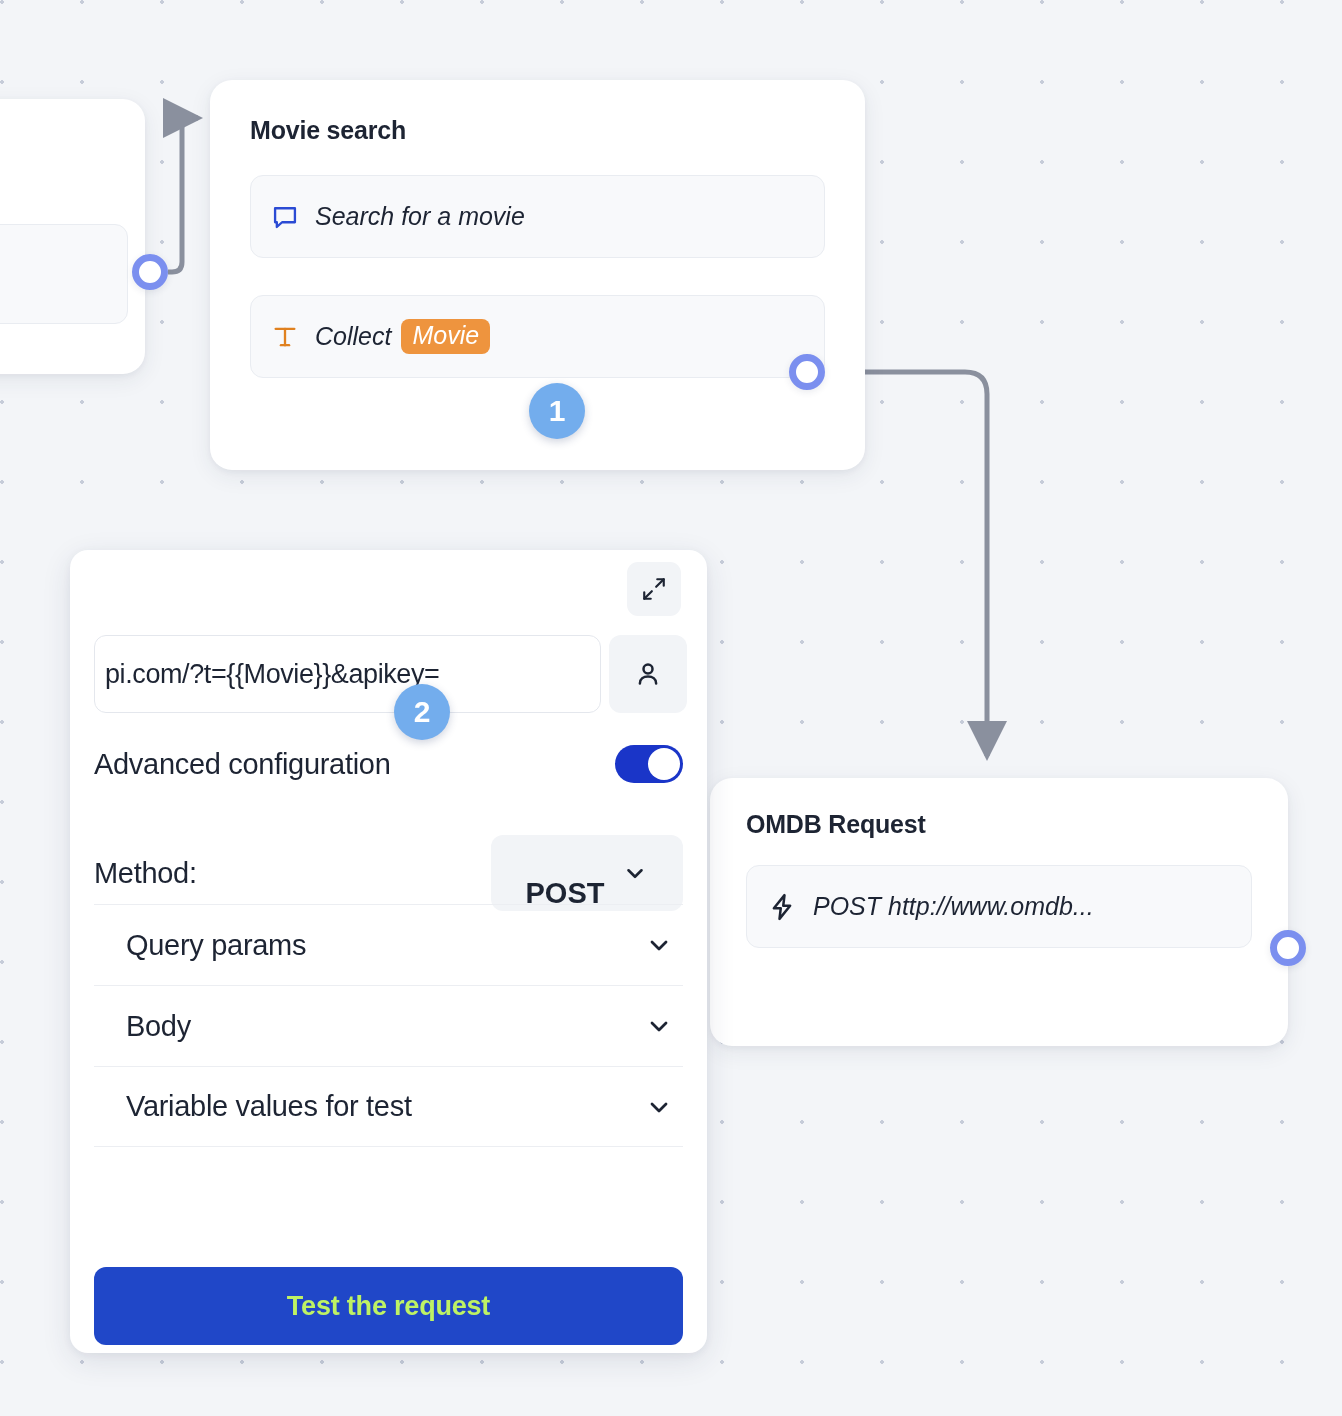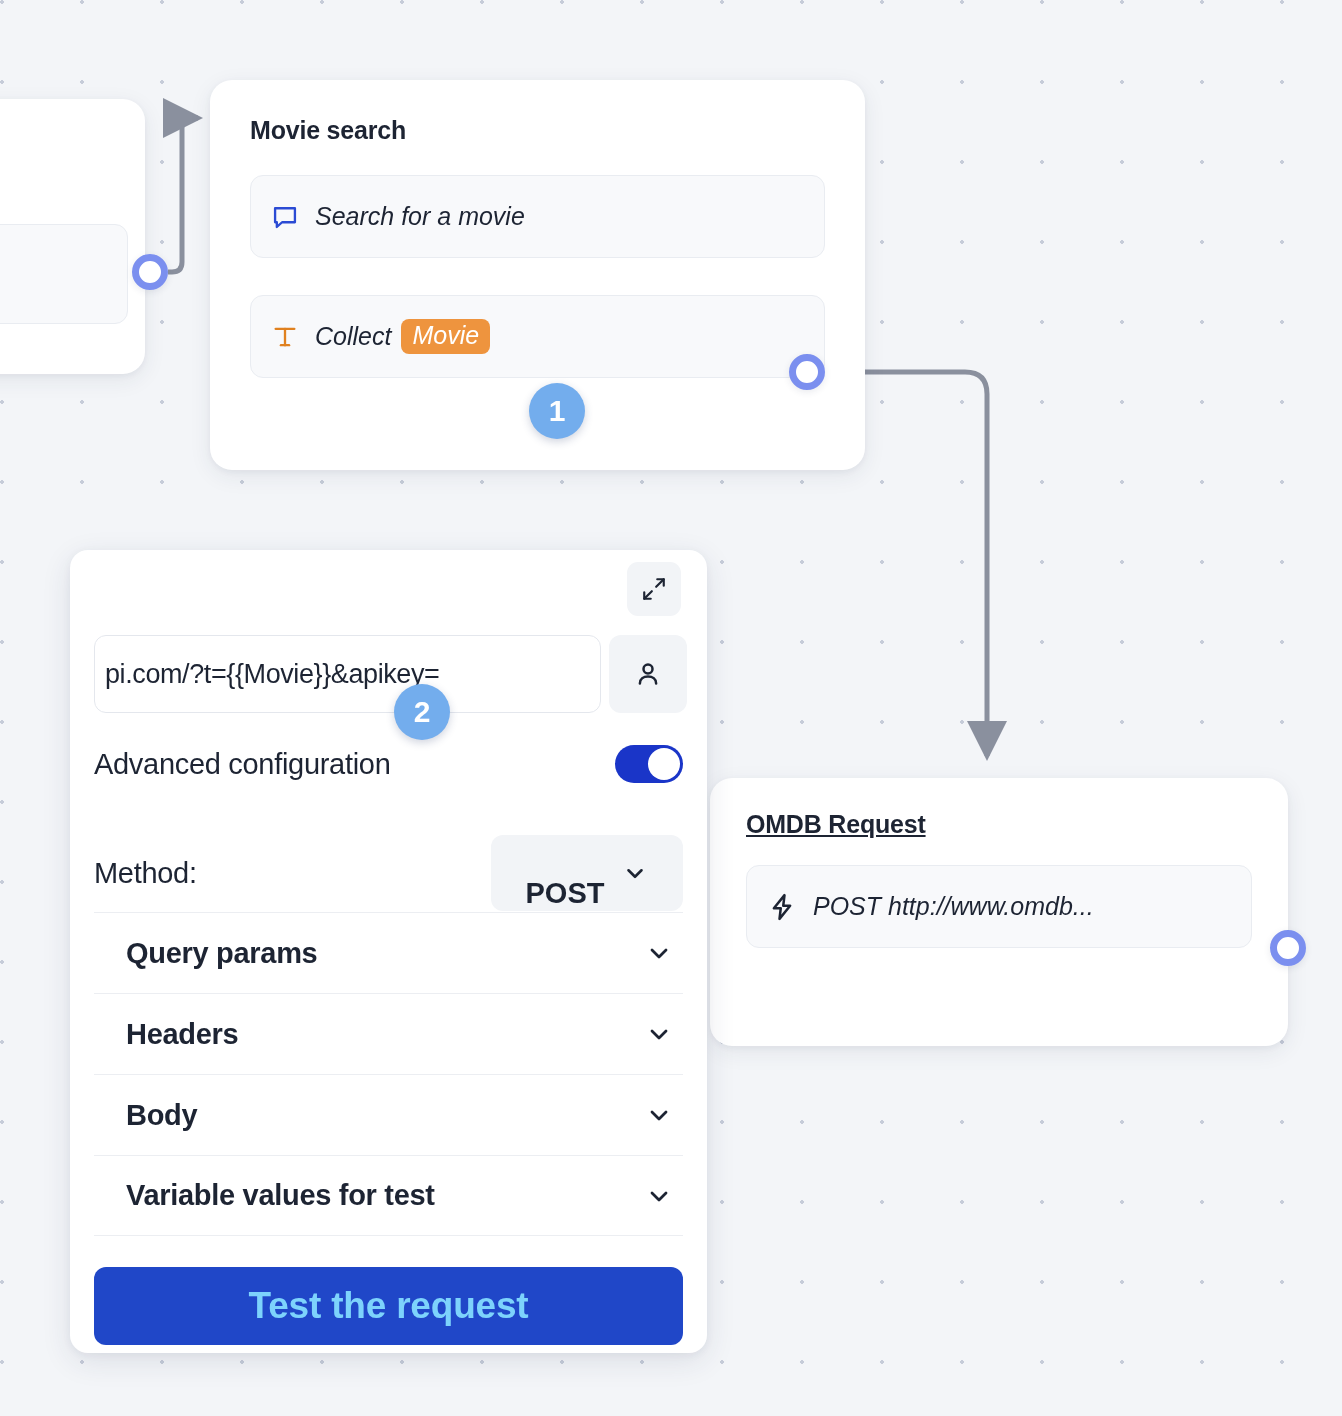--- a/index.html
+++ b/index.html
@@ -94,21 +94,21 @@
   #node-movie .node-row + .node-row { margin-top: 37px; }
 
   
   #node-omdb {
     left: 710px;
     top: 778px;
     width: 578px;
     height: 268px;
     padding: 32px 36px;
   }
-  #node-omdb .node-title { margin-bottom: 26px; text-decoration: underline; }
+  #node-omdb .node-title { margin-bottom: 26px; }
 
   
   .port {
     position: absolute;
     width: 36px;
     height: 36px;
     border-radius: 50%;
     background: #f3f5f8;
     display: flex;
     align-items: center;
@@ -227,23 +227,22 @@
     align-items: center;
     justify-content: center;
     gap: 18px;
     cursor: pointer;
   }
   #method-value { font-size: 29px; font-weight: bold; color: #1d2433; margin-top: 40px; }
 
   #accordion {
     position: absolute;
     left: 24px;
-    top: 362px;
+    top: 354px;
     width: 589px;
-    font-weight: bold;
   }
   .acc-item {
     height: 81px;
     display: flex;
     align-items: center;
     justify-content: space-between;
     border-top: 1px solid #eceef2;
     padding: 0 10px 0 32px;
     cursor: pointer;
   }
@@ -252,22 +251,22 @@
 
   #test-btn {
     position: absolute;
     left: 24px;
     top: 717px;
     width: 589px;
     height: 78px;
     background: #2047c8;
     border: none;
     border-radius: 12px;
-    color: #7dd3fc;
-    font-size: 37px;
+    color: #bef264;
+    font-size: 27px;
     font-weight: bold;
     font-family: "Liberation Sans", sans-serif;
     cursor: pointer;
     letter-spacing: -0.2px;
   }
 
   
   .badge {
     position: absolute;
     width: 56px; height: 56px;
@@ -385,28 +384,20 @@
           <svg width="26" height="26" viewBox="0 0 24 24" fill="none" stroke="#1d2433" stroke-width="2.4" stroke-linecap="round" stroke-linejoin="round">
             <path d="M6 9.5l6 6 6-6"></path>
           </svg>
         </span>
       </div>
     </div>
 
     <div id="accordion">
       <div class="acc-item">
         <span class="acc-label">Query params</span>
-        <span style="display:flex;">
-          <svg width="28" height="28" viewBox="0 0 24 24" fill="none" stroke="#1d2433" stroke-width="2.4" stroke-linecap="round" stroke-linejoin="round">
-            <path d="M6 9.5l6 6 6-6"></path>
-            </svg>
-        </span>
-      </div>
-      <div class="acc-item">
-        <span class="acc-label">Headers</span>
         <span style="display:flex;">
           <svg width="28" height="28" viewBox="0 0 24 24" fill="none" stroke="#1d2433" stroke-width="2.4" stroke-linecap="round" stroke-linejoin="round">
             <path d="M6 9.5l6 6 6-6"></path>
             </svg>
         </span>
       </div>
       <div class="acc-item">
         <span class="acc-label">Body</span>
         <span style="display:flex;">
           <svg width="28" height="28" viewBox="0 0 24 24" fill="none" stroke="#1d2433" stroke-width="2.4" stroke-linecap="round" stroke-linejoin="round">

